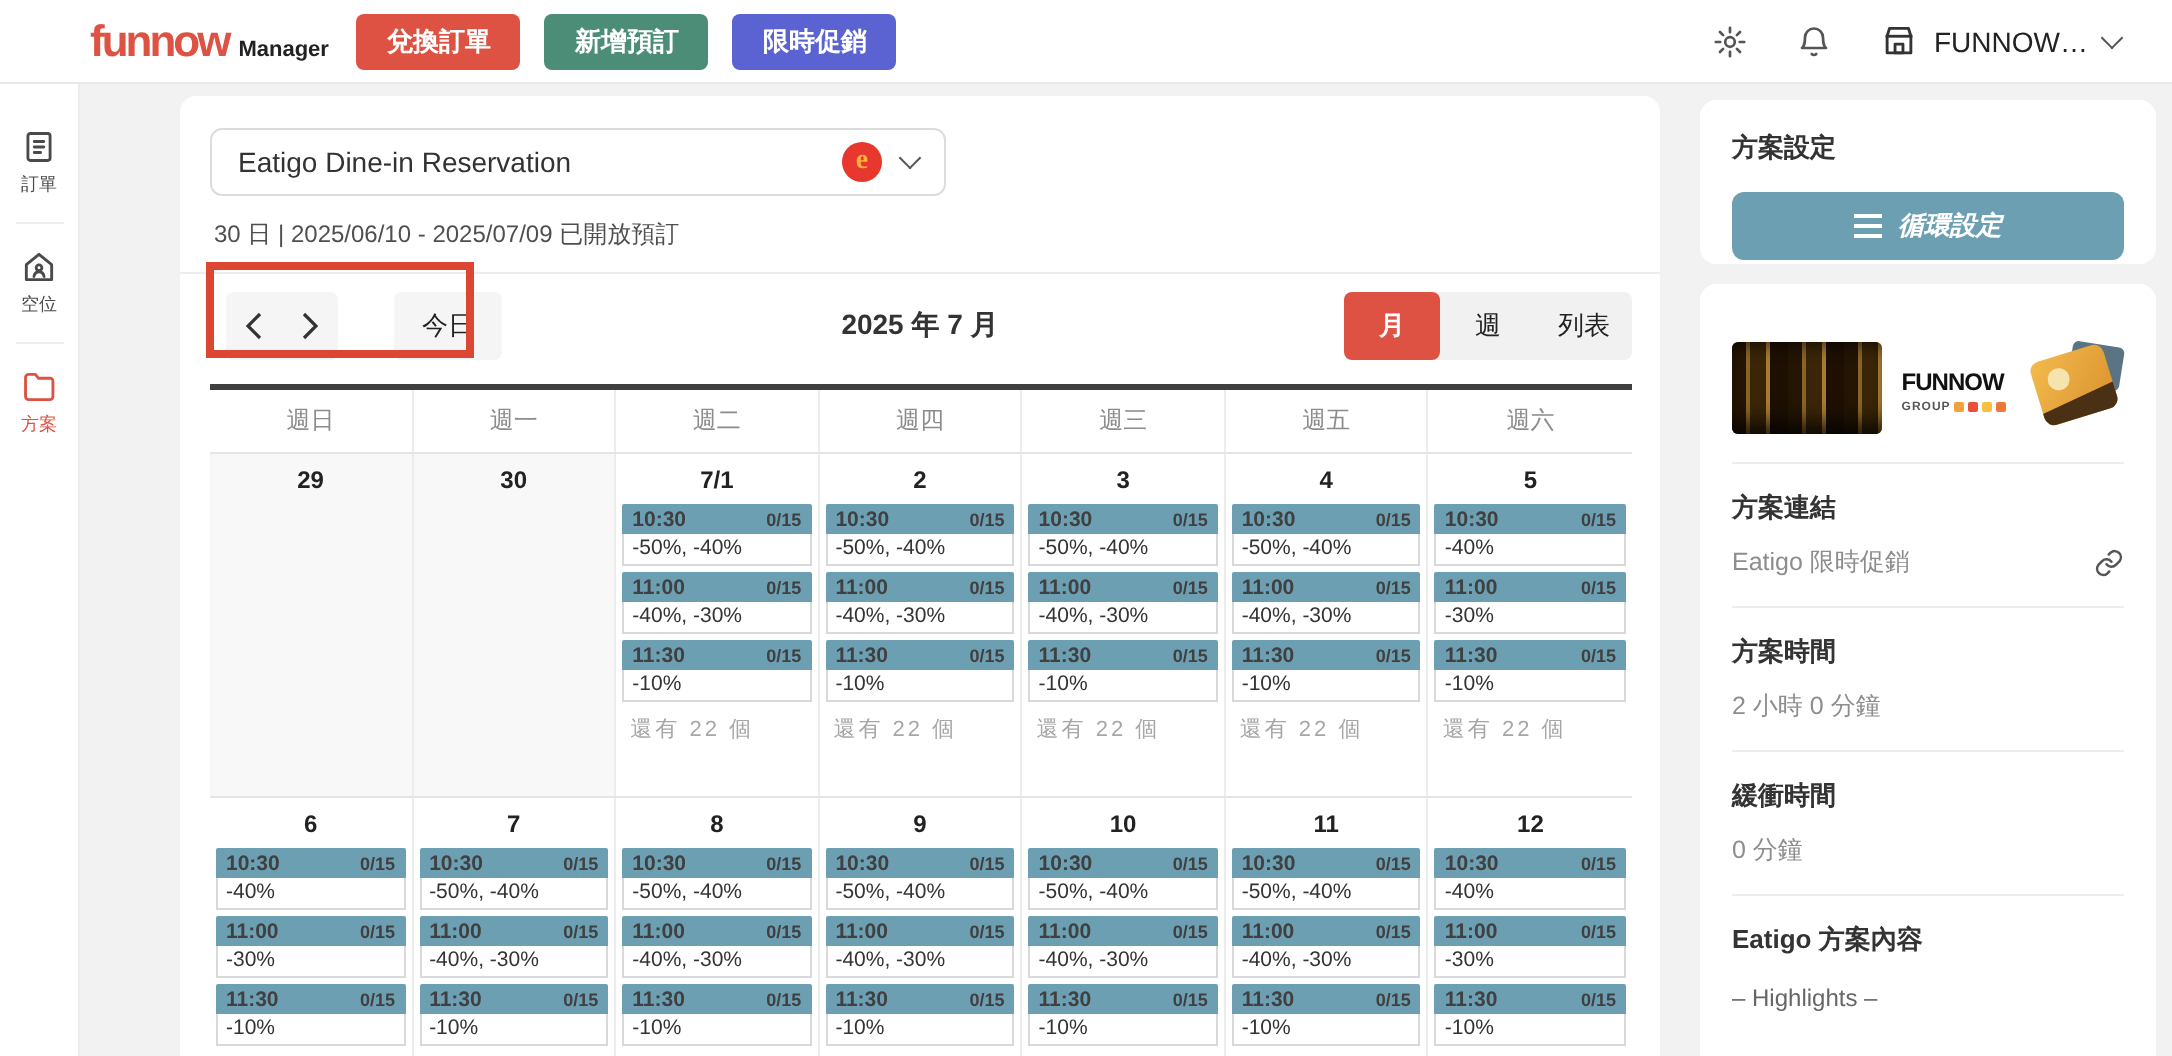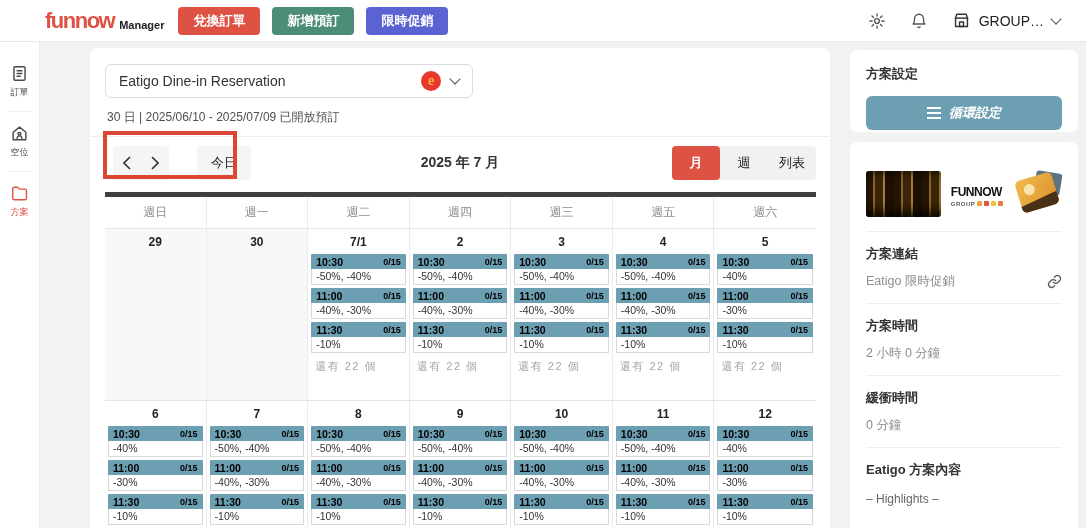--- a/index.html
+++ b/index.html
@@ -56,34 +56,34 @@
                font-weight:700; color:#333; pointer-events:none; }
   .view-toggle { margin-left:auto; display:flex; background:#f1f1f1; border-radius:4px; height:34px;
                  align-items:stretch; z-index:1; }
   .view-tab { width:48px; text-align:center; font-size:13px; color:#222; line-height:34px;
               border-radius:4px; cursor:pointer; }
   .view-tab.active { background:var(--accent); color:#fff; font-weight:700; }
 
   
   .calendar { margin-top:4px; }
   .day-head-row { display:grid; grid-template-columns:repeat(7,1fr);
-                  border-top:5px solid #404040; border-bottom:1px solid #e5e5e5; }
+                  border-top:3px solid #404040; border-bottom:1px solid #e5e5e5; }
   .day-head { font-size:12px; color:#8c8c8c; text-align:center; line-height:31px;
               border-right:1px solid #ececec; }
   .day-head:last-child { border-right:none; }
   .week-row { display:grid; grid-template-columns:repeat(7,1fr); border-bottom:1px solid #e5e5e5;
               height:172px; }
   .week-row.last { height:160px; border-bottom:none; }
   .day-cell { border-right:1px solid #ececec; overflow:hidden; padding:0 3px; }
   .day-cell:last-child { border-right:none; }
   .day-cell.outside { background:#f8f8f8; }
   .date-label { text-align:center; font-size:12px; font-weight:700; color:#222; padding:6px 0 5px; }
   .slot { margin-bottom:3px; cursor:pointer; }
   .slot-head { display:flex; justify-content:space-between; align-items:center;
-               background:var(--slot); color:#000000; padding:2px 5px 1px; border-radius:1px 1px 0 0; }
+               background:var(--slot); color:#404040; padding:2px 5px 1px; border-radius:1px 1px 0 0; }
   .slot-time { font-size:10.5px; font-weight:700; }
   .slot-cap { font-size:9px; font-weight:600; }
   .slot-body { background:#fff; border:1px solid #d9d9d9; border-top:none; padding:1px 4px 2px;
                font-size:10.5px; color:#333; }
   .more-label { font-size:11px; color:#a6a6a6; margin-top:6px; padding-left:4px;
                 letter-spacing:1.5px; cursor:pointer; }
 
   
   .annotation-box { position:absolute; left:103px; top:131px; width:134px; height:48px;
                     border:4px solid var(--annotation); z-index:9; pointer-events:none; }
@@ -155,21 +155,21 @@
       </span>
       <span class="account">
         <span style="display:flex;">
           <svg width="19" height="19" viewBox="0 0 24 24" fill="none" stroke="#333" stroke-width="1.8" stroke-linejoin="round">
               <path d="M4.5 9L6 4h12l1.5 5"></path>
               <path d="M4.5 9v10.5h15V9"></path>
               <path d="M9.5 14h5v5.5h-5z"></path>
               <path d="M3.5 9h17"></path>
             </svg>
         </span>
-        <span>GROUP…</span>
+        <span>FUNNOW…</span>
         <span class="chev"></span>
       </span>
     </div>
   </header>
 
   <nav class="side-rail">
     <div class="rail-item">
       <span style="display:flex;">
         <svg viewBox="0 0 24 24" fill="none" stroke="currentColor" stroke-width="1.8" stroke-linecap="round">
             <rect x="5" y="3.5" width="14" height="17" rx="1.5"></rect>

